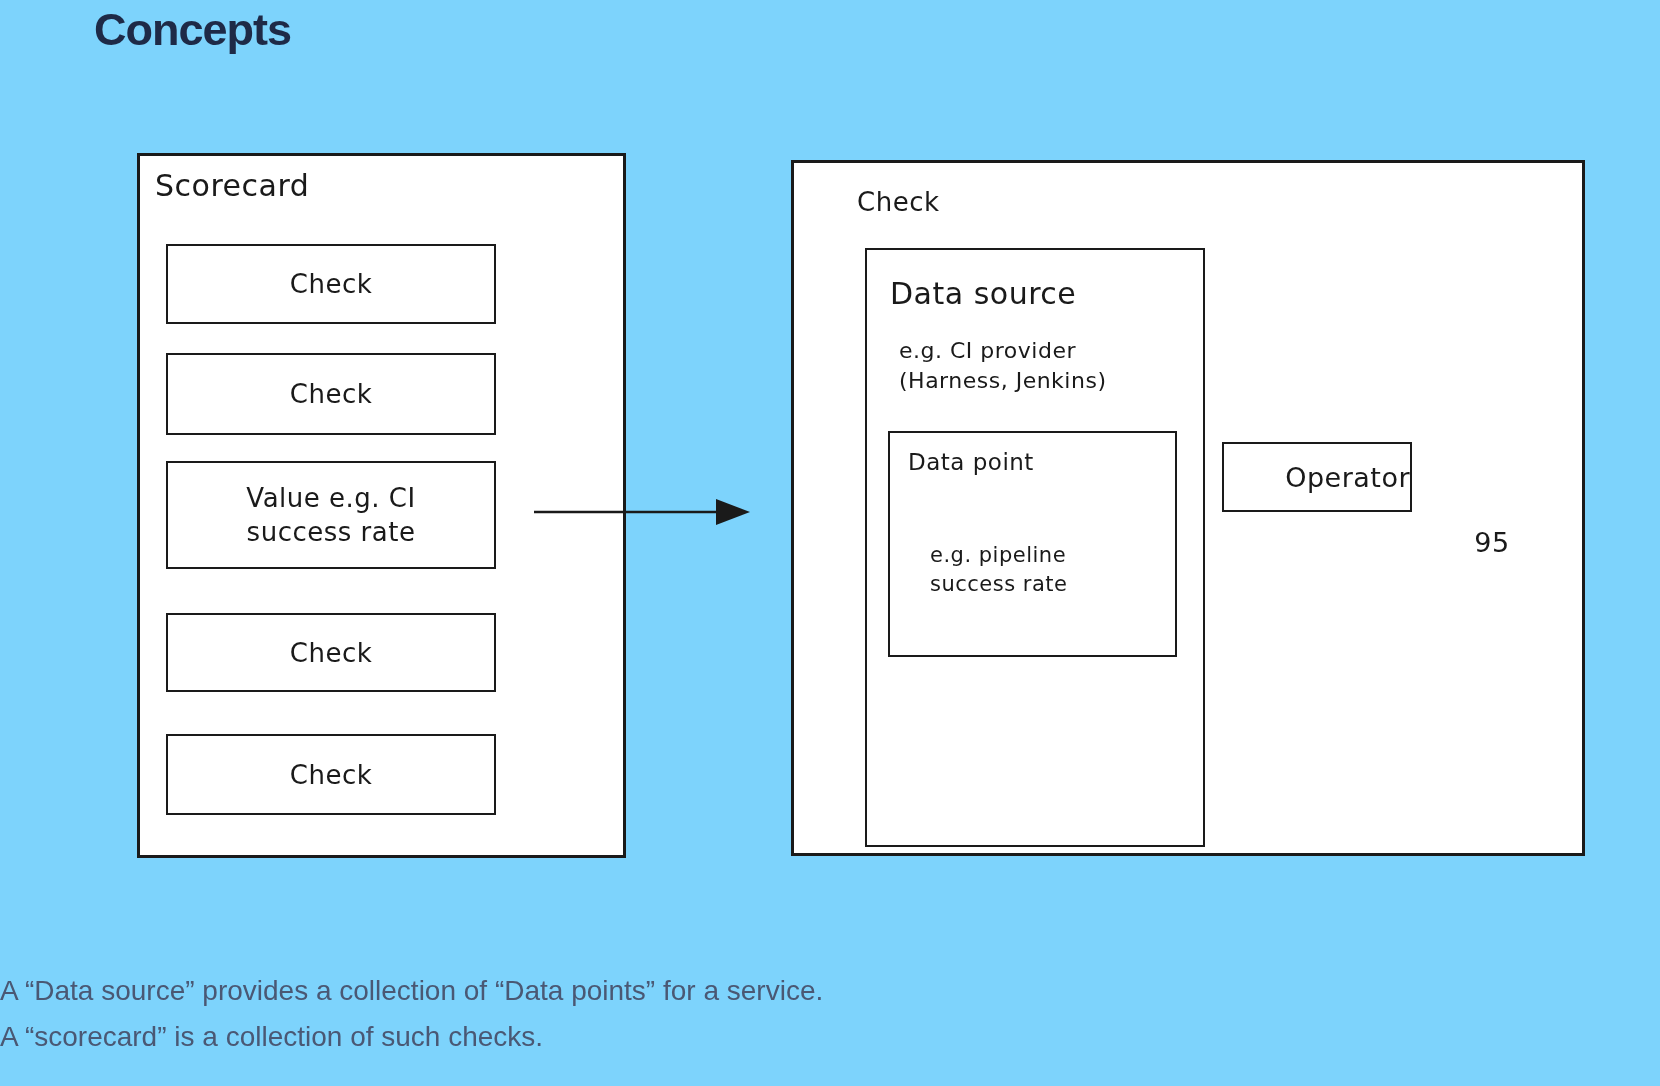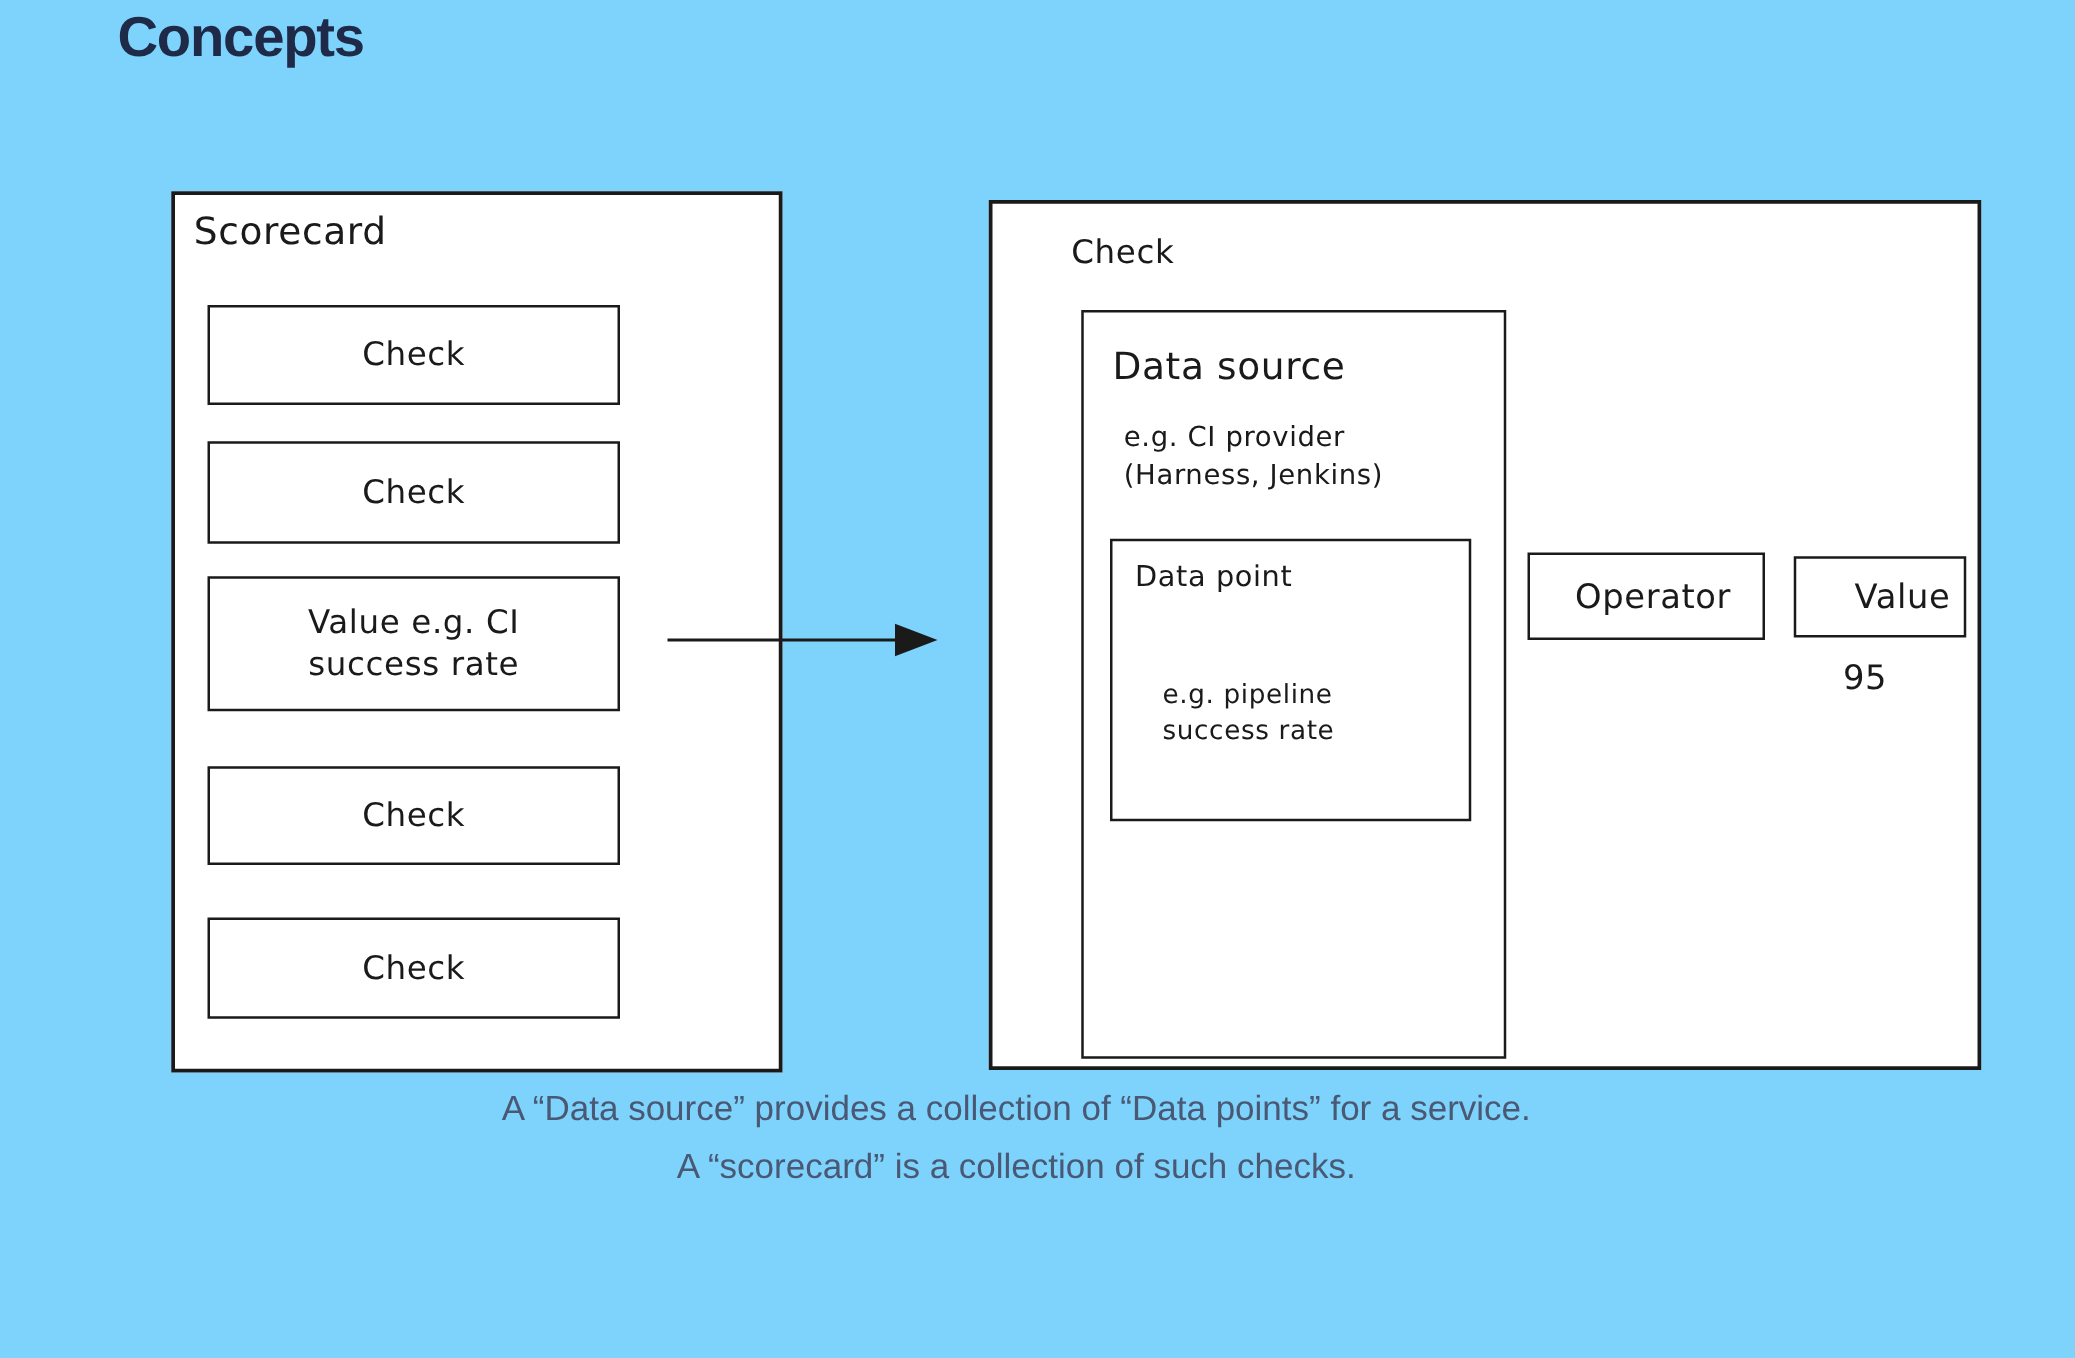--- a/index.html
+++ b/index.html
@@ -57,35 +57,35 @@
   .checkdetail{left:791px;top:160px;width:794px;height:696px;}
   .check-label{position:absolute;left:63px;top:24px;font-size:26px;}
   .datasource{position:absolute;left:71px;top:85px;width:340px;height:599px;border-width:2.5px;}
   .ds-label{position:absolute;left:23px;top:26px;font-size:30px;}
   .ds-example{position:absolute;left:32px;top:86px;font-size:22px;line-height:30px;}
   .datapoint{position:absolute;left:21px;top:181px;width:289px;height:226px;border-width:2px;}
   .dp-label{position:absolute;left:18px;top:16px;font-size:23px;}
   .dp-example{position:absolute;left:40px;top:108px;font-size:21px;line-height:29px;}
   .operator{
     position:absolute;left:428px;top:279px;width:190px;height:70px;border-width:2px;
-    display:flex;align-items:center;justify-content:flex-start;
+    display:flex;align-items:center;justify-content:flex-end;
   }
   .operator .hand{font-size:27px;}
   .op-example{position:absolute;left:443px;top:372px;font-size:22px;line-height:30px;}
   .value{
     position:absolute;left:641px;top:282px;width:138px;height:65px;border-width:2px;
     display:flex;align-items:center;justify-content:center;
   }
   .value .hand{font-size:27px;}
   .val-example{position:absolute;left:629px;top:364px;width:138px;text-align:center;font-size:27px;}
 
   
   .caption{
-    position:absolute;left:0;top:864px;width:1626px;
-    text-align:center;
+    position:absolute;left:0;top:968px;width:1626px;
+    text-align:left;
     color:var(--caption-text,#4a5874);
     font-size:28px;line-height:46px;
   }
 </style>
 </head>
 <body>
 
 <div class="canvas">
 
   <div class="page-title">Concepts</div>
@@ -127,23 +127,20 @@
         <div class="hand dp-label">Data point</div>
         <div class="hand dp-example pre">e.g. pipeline
 success rate</div>
       </div>
     </div>
 
     <div class="box operator">
       <span class="hand">Operator</span>
     </div>
 
-    <div class="box value">
-      <span class="hand">Value</span>
-    </div>
     <div class="hand val-example">95</div>
   </div>
 
   <div class="caption">
     <div>A “Data source” provides a collection of “Data points” for a service.</div>
     <div>A “scorecard” is a collection of such checks.</div>
   </div>
 
 </div>
 

